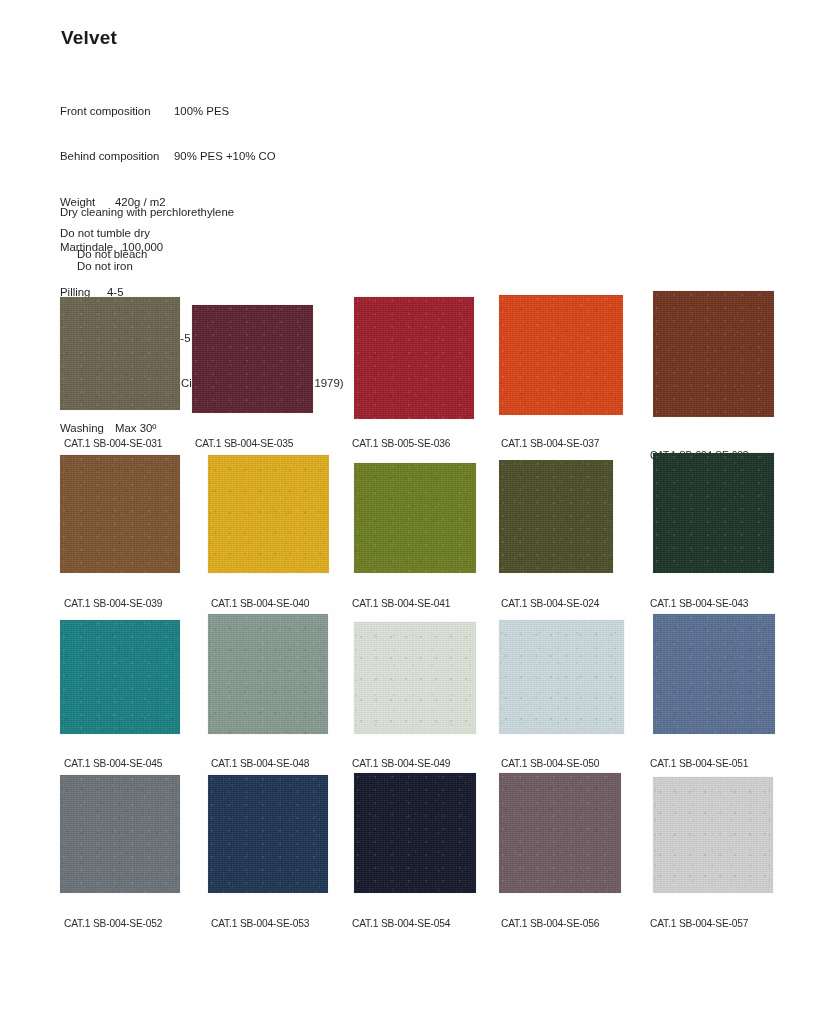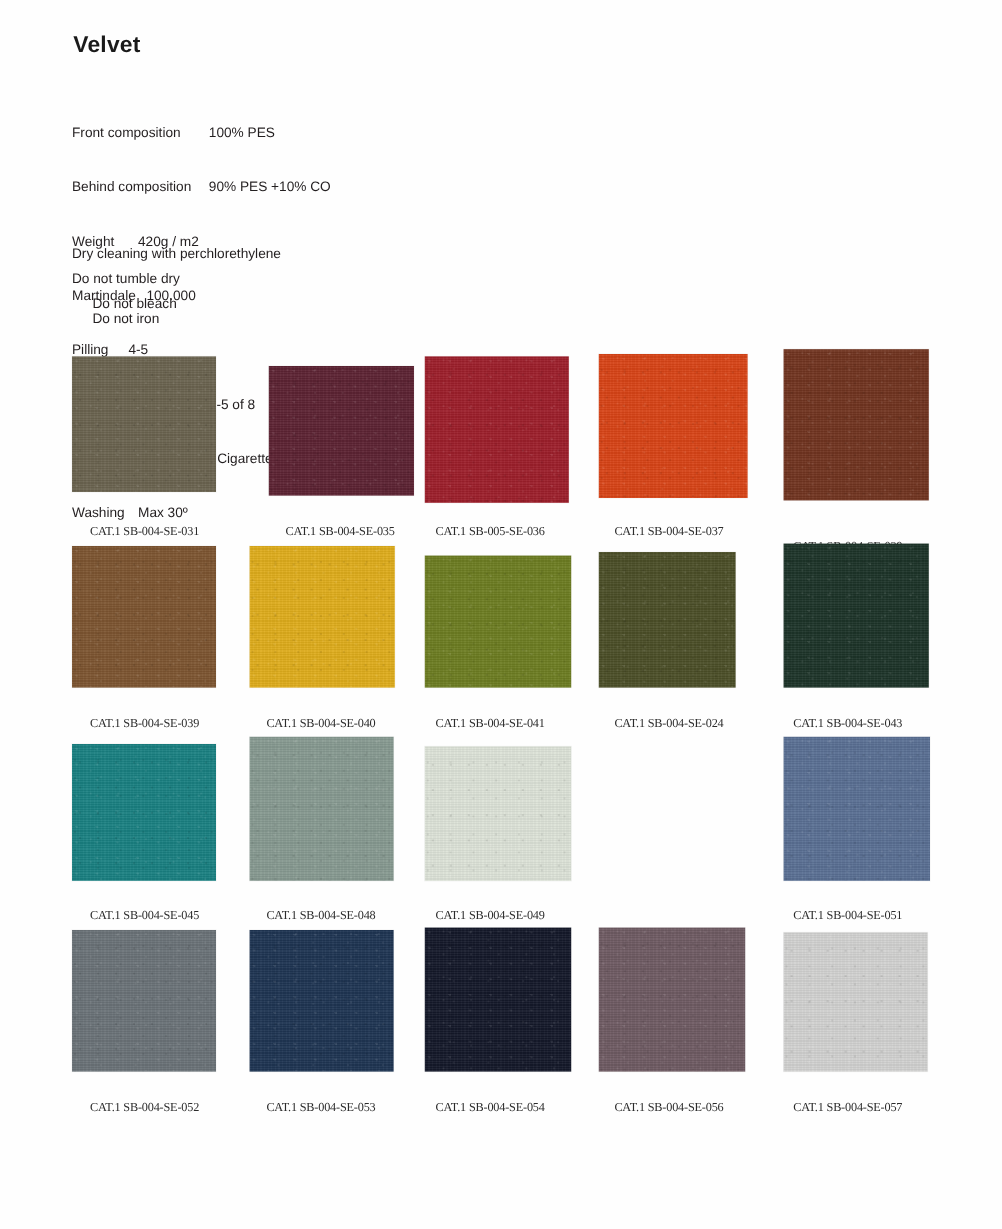--- a/index.html
+++ b/index.html
@@ -134,22 +134,21 @@
     background-size: 17px 13px, 23px 19px, 15px 21px, 29px 17px, 19px 15px;
     opacity: 0.9;
     pointer-events: none;
   }
   .label {
     position: absolute;
     font-size: 10.2px;
     letter-spacing: -0.15px;
     color: #2b2b2b;
     white-space: nowrap;
-    font-family: Liberation Serif, serif;
-    margin-left: 11px;
+    font-family: Liberation Sans, sans-serif;
   }
 </style>
 </head>
 <body>
 
 <div class="page">
 
   <div class="title">Velvet</div>
 
   <div class="specs">
@@ -169,21 +168,21 @@
     <span class="care-line tight">Do not bleach</span>
     <span class="care-line tight">Do not iron</span>
   </div>
 
   <div class="grid">
     <div class="row" id="row-0">
         <div class="cell" style="left: 60px;">
           <div class="swatch" title="SB-004-SE-031" style="background: rgb(107, 100, 80); width: 120px; height: 113px; margin-top: 11px;"></div>
           <div class="label" style="left: 4px; top: 152px;">CAT.1 SB-004-SE-031</div>
         </div>
-        <div class="cell" style="left: 224px;">
+        <div class="cell" style="left: 192px;">
           <div class="swatch" title="SB-004-SE-035" style="background: rgb(93, 35, 51); width: 121px; height: 108px; margin-top: 19px;"></div>
           <div class="label" style="left: 3px; top: 152px;">CAT.1 SB-004-SE-035</div>
         </div>
         <div class="cell" style="left: 354px;">
           <div class="swatch" title="SB-004-SE-036" style="background: rgb(157, 31, 43); width: 120px; height: 122px; margin-top: 11px;"></div>
           <div class="label" style="left: -2px; top: 152px;">CAT.1 SB-005-SE-036</div>
         </div>
         <div class="cell" style="left: 499px;">
           <div class="swatch" title="SB-004-SE-037" style="background: rgb(216, 68, 23); width: 124px; height: 120px; margin-top: 9px;"></div>
           <div class="label" style="left: 2px; top: 152px;">CAT.1 SB-004-SE-037</div>
@@ -221,20 +220,24 @@
           <div class="label" style="left: 4px; top: 152px;">CAT.1 SB-004-SE-045</div>
         </div>
         <div class="cell" style="left: 208px;">
           <div class="swatch" title="SB-004-SE-048" style="background: rgb(135, 154, 145); width: 120px; height: 120px; margin-top: 8px;"></div>
           <div class="label" style="left: 3px; top: 152px;">CAT.1 SB-004-SE-048</div>
         </div>
         <div class="cell" style="left: 354px;">
           <div class="swatch" title="SB-004-SE-049" style="background: rgb(221, 227, 216); width: 122px; height: 112px; margin-top: 16px;"></div>
           <div class="label" style="left: -2px; top: 152px;">CAT.1 SB-004-SE-049</div>
         </div>
+        <div class="cell" style="left: 499px;">
+          <div class="swatch" title="SB-004-SE-050" style="background: rgb(204, 218, 221); width: 125px; height: 114px; margin-top: 14px;"></div>
+          <div class="label" style="left: 2px; top: 152px;">CAT.1 SB-004-SE-050</div>
+        </div>
         <div class="cell" style="left: 653px;">
           <div class="swatch" title="SB-004-SE-051" style="background: rgb(90, 112, 148); width: 122px; height: 120px; margin-top: 8px;"></div>
           <div class="label" style="left: -3px; top: 152px;">CAT.1 SB-004-SE-051</div>
         </div>
       </div>
     <div class="row" id="row-3">
         <div class="cell" style="left: 60px;">
           <div class="swatch" title="SB-004-SE-052" style="background: rgb(107, 115, 120); width: 120px; height: 118px; margin-top: 9px;"></div>
           <div class="label" style="left: 4px; top: 152px;">CAT.1 SB-004-SE-052</div>
         </div>

